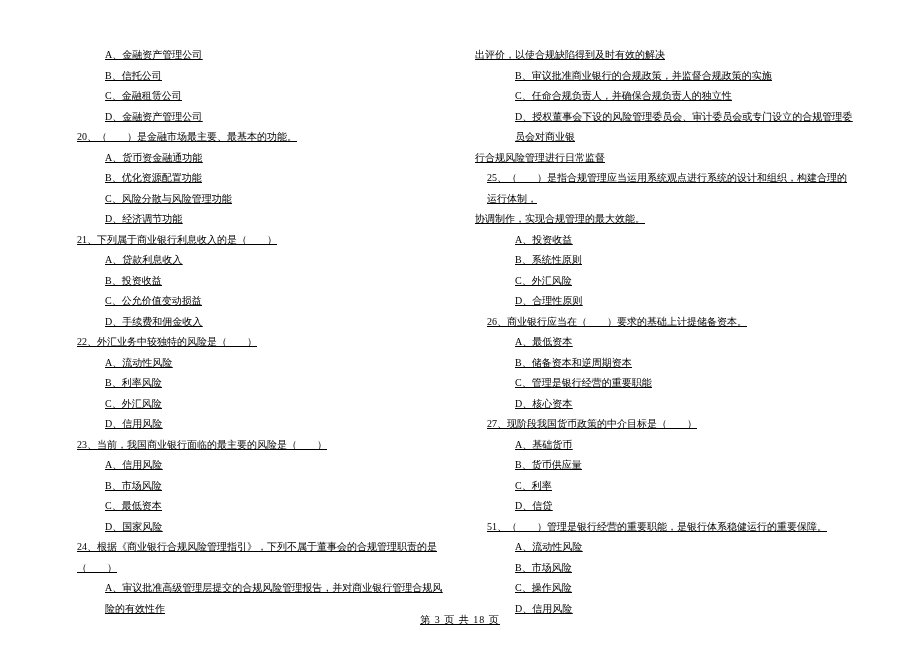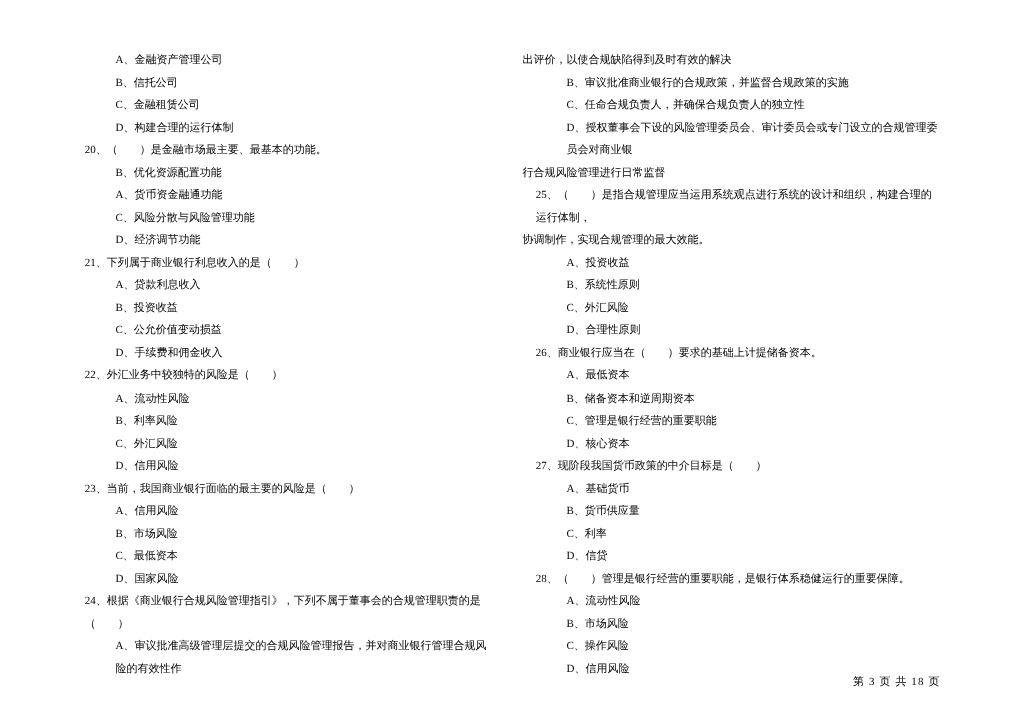--- a/index.html
+++ b/index.html
@@ -1,15 +1,15 @@
 <!DOCTYPE html>
 <html><head>
   <meta charset="utf-8">
   <style>
-    * { margin: 0; padding: 0; box-sizing: border-box; }
+    * { margin: 0; padding: 0; box-sizing: border-box; text-decoration: underline; }
     body {
       width: 920px;
       height: 650px;
       background: #fff;
       font-family: "SimSun", "宋体", serif;
       font-size: 10px;
       color: #000;
       padding: 45px 65px 20px 65px;
       position: relative;
     }
@@ -25,39 +25,39 @@
     .option {
       padding-left: 40px;
     }
     .question {
       padding-left: 12px;
     }
     .continuation {
       padding-left: 0;
     }
     .footer {
-      text-align: right;
+      text-align: center;
       font-size: 10px;
       margin-top: 8px;
       letter-spacing: 1px;
     }
   </style>
 </head>
 <body>
 
 <div class="content">
   <div class="column">
     <div class="option">A、金融资产管理公司</div>
     <div class="option">B、信托公司</div>
     <div class="option">C、金融租赁公司</div>
-    <div class="option">D、构建合理的运行体制</div>
+    <div class="option">D、金融资产管理公司</div>
 
     <div class="question">20、（　　）是金融市场最主要、最基本的功能。</div>
+    <div class="option">A、货币资金融通功能</div>
     <div class="option">B、优化资源配置功能</div>
-    <div class="option">A、货币资金融通功能</div>
     <div class="option">C、风险分散与风险管理功能</div>
     <div class="option">D、经济调节功能</div>
 
     <div class="question">21、下列属于商业银行利息收入的是（　　）</div>
     <div class="option">A、贷款利息收入</div>
     <div class="option">B、投资收益</div>
     <div class="option">C、公允价值变动损益</div>
     <div class="option">D、手续费和佣金收入</div>
 
     <div class="question">22、外汇业务中较独特的风险是（　　）</div>
@@ -95,21 +95,21 @@
     <div class="option">B、储备资本和逆周期资本</div>
     <div class="option">C、管理是银行经营的重要职能</div>
     <div class="option">D、核心资本</div>
 
     <div class="question">27、现阶段我国货币政策的中介目标是（　　）</div>
     <div class="option">A、基础货币</div>
     <div class="option">B、货币供应量</div>
     <div class="option">C、利率</div>
     <div class="option">D、信贷</div>
 
-    <div class="question">28、（　　）管理是银行经营的重要职能，是银行体系稳健运行的重要保障。</div>
+    <div class="question">51、（　　）管理是银行经营的重要职能，是银行体系稳健运行的重要保障。</div>
     <div class="option">A、流动性风险</div>
     <div class="option">B、市场风险</div>
     <div class="option">C、操作风险</div>
     <div class="option">D、信用风险</div>
   </div>
 </div>
 
 <div class="footer">第 3 页 共 18 页</div>
 
 </body></html>

